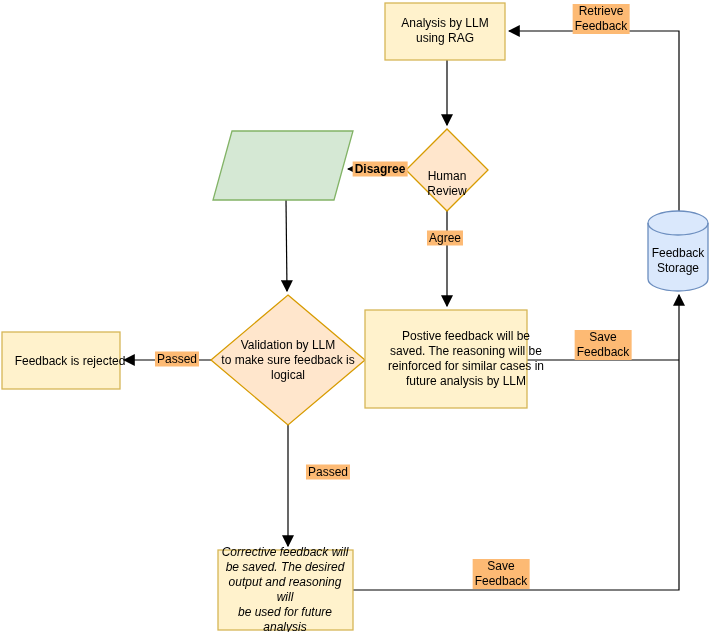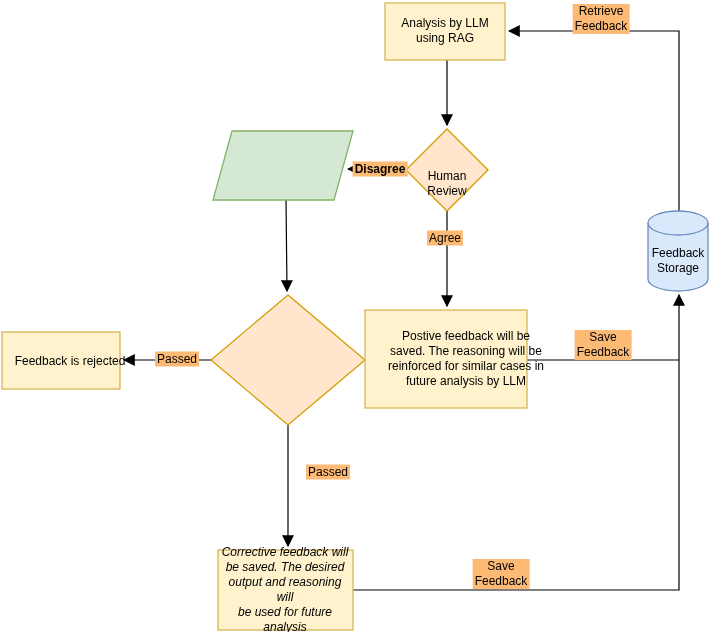--- a/index.html
+++ b/index.html
@@ -76,20 +76,23 @@
     <rect class="shape-process" x="365" y="310" width="162" height="98"></rect>
     <rect class="shape-process" x="218" y="550" width="135" height="80"></rect>
     <path class="shape-storage" d="M 648 223 A 30 12 0 0 1 708 223 L 708 279 A 30 12 0 0 1 648 279 Z"></path>
     <path class="rim" d="M 648 223 A 30 12 0 0 0 708 223"></path>
   </svg>
 
   <div class="lbl lbl-analysis">Analysis by LLM
 using RAG</div>
   <div class="lbl lbl-review">Human
 Review</div>
+  <div class="lbl lbl-validation">Validation by LLM
+to make sure feedback is
+logical</div>
   <div class="lbl lbl-rejected">Feedback is rejected</div>
   <div class="lbl lbl-positive">Postive feedback will be
 saved. The reasoning will be
 reinforced for similar cases in
 future analysis by LLM</div>
   <div class="lbl lbl-corrective">Corrective feedback will
 be saved. The desired
 output and reasoning will
 be used for future
 analysis</div>

